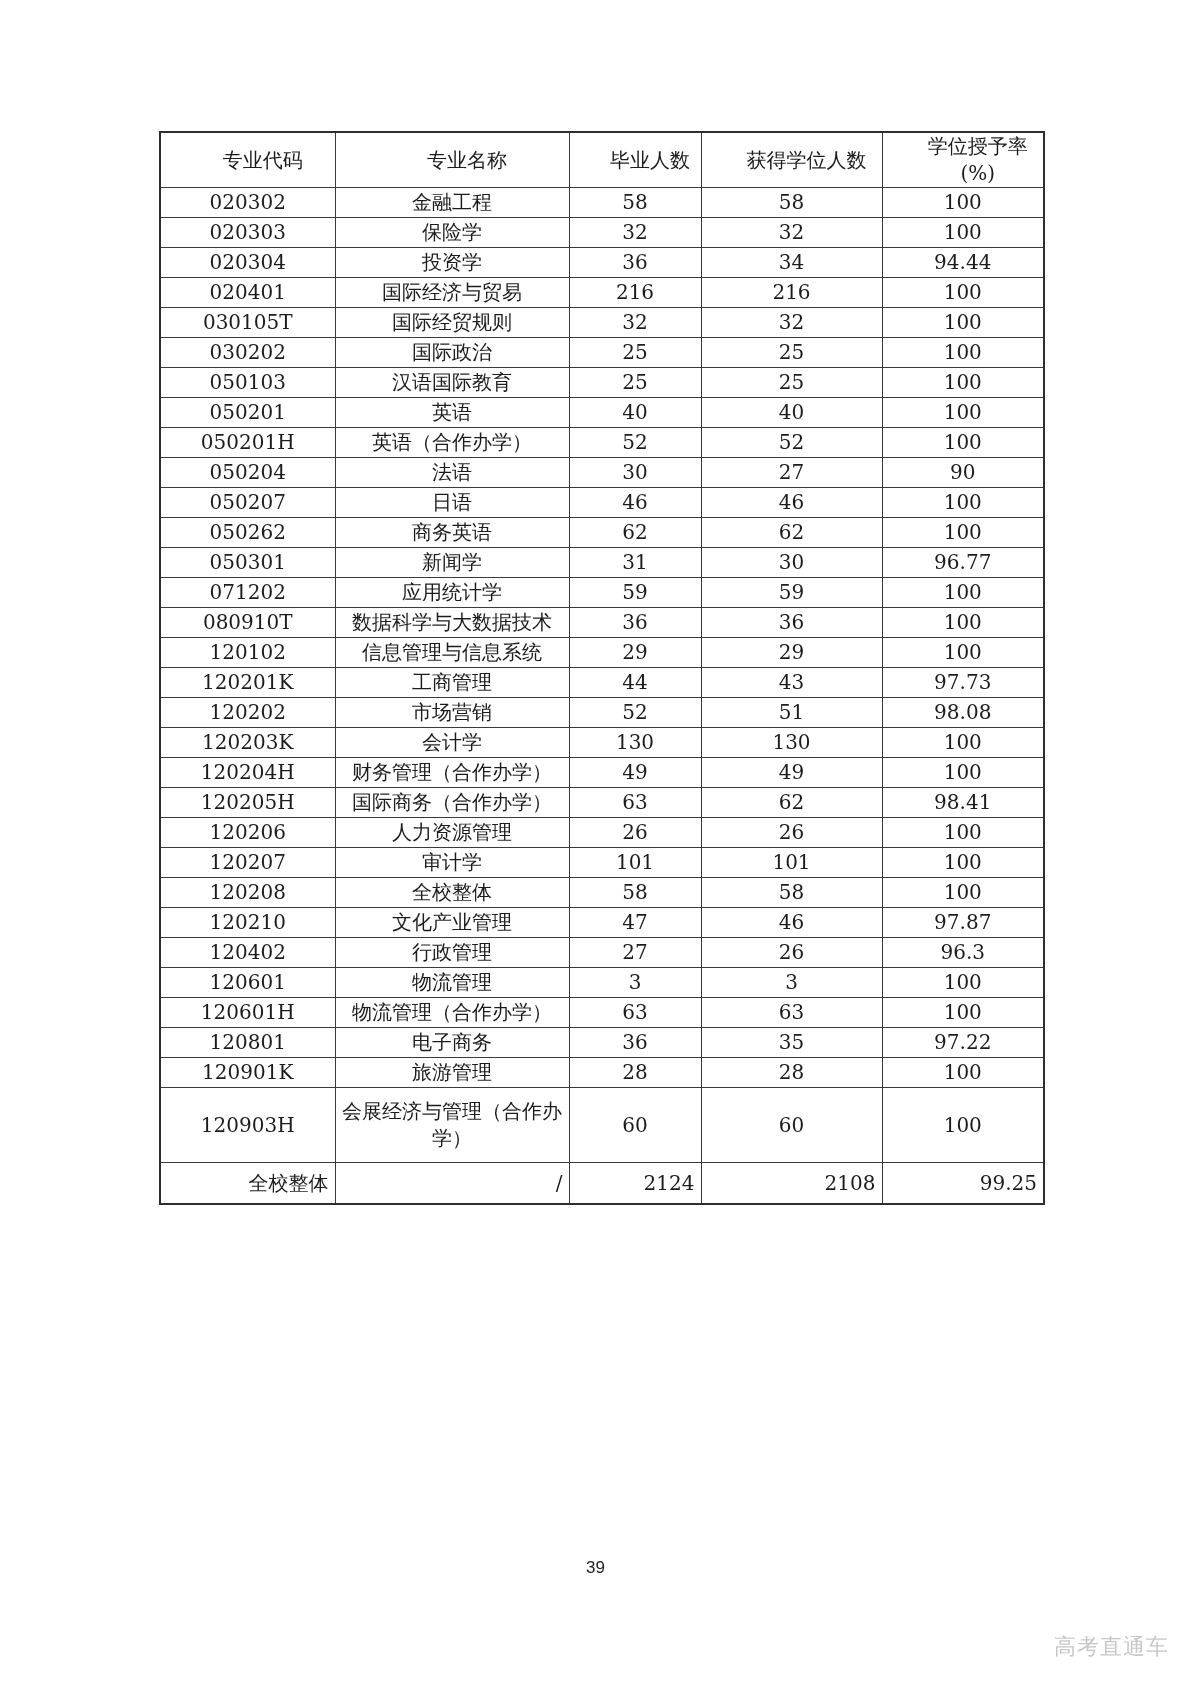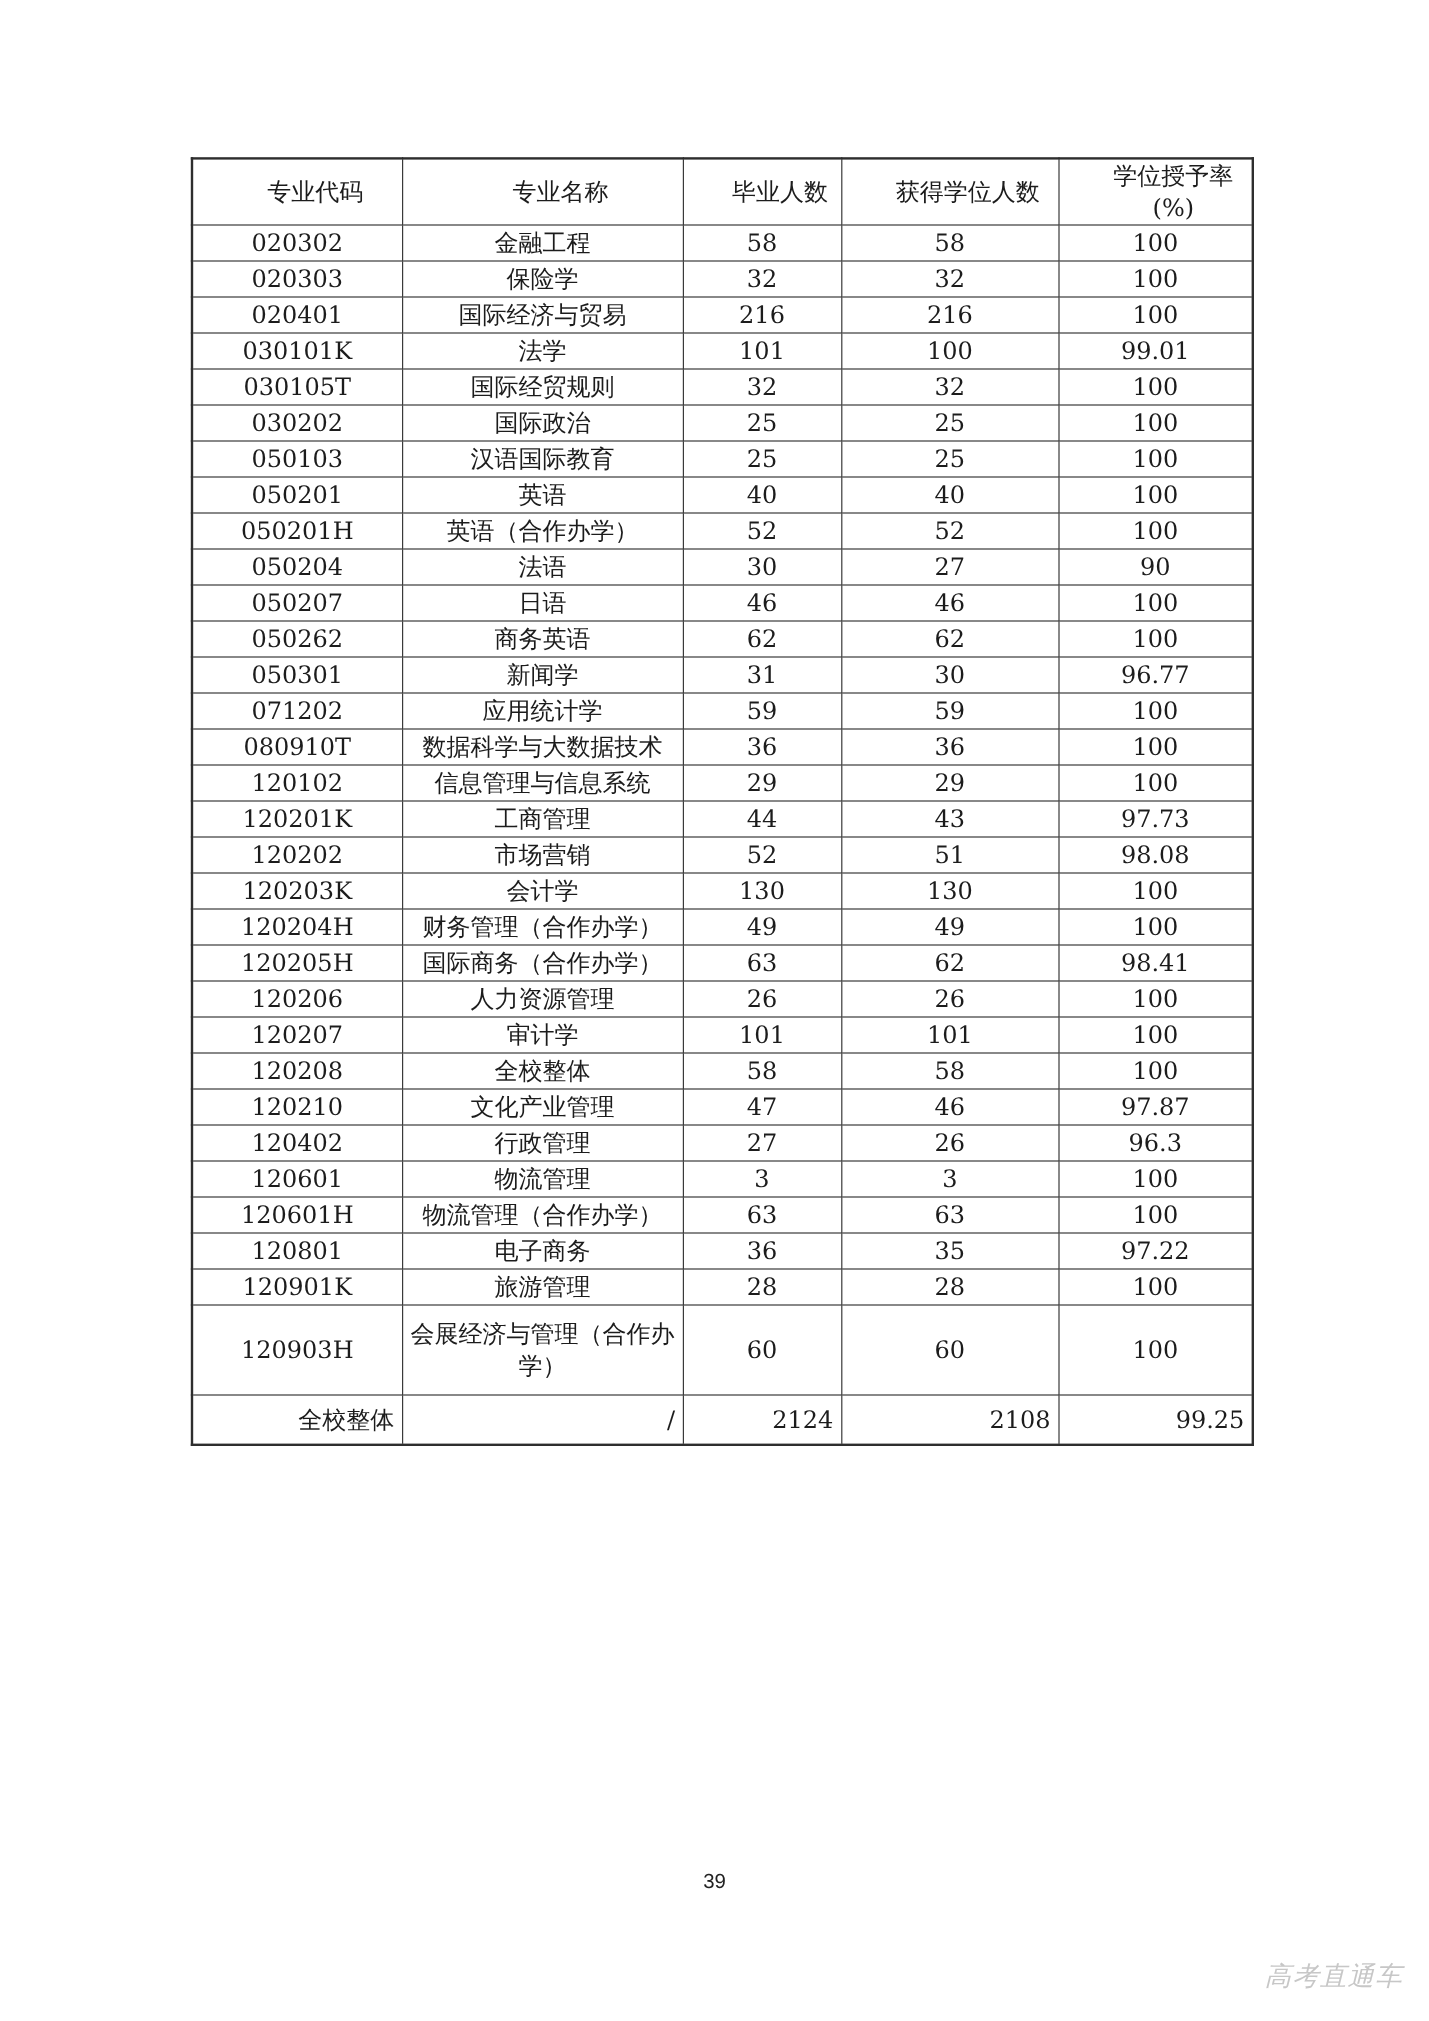--- a/index.html
+++ b/index.html
@@ -82,21 +82,20 @@
     color: #222222;
   }
   .watermark {
     position: absolute;
     top: 1632px;
     right: 22px;
     font-size: 22px;
     font-family: "Liberation Sans", "DejaVu Sans", sans-serif;
     color: #c7c7c7;
     letter-spacing: 1px;
-    font-style: italic;
   }
 </style>
 </head>
 <body>
 
 <div class="page">
 
   <table class="degree-table">
     <colgroup>
       <col class="c1">
@@ -123,32 +122,32 @@
           <td>100</td>
         </tr>
         <tr>
           <td>020303</td>
           <td>保险学</td>
           <td>32</td>
           <td>32</td>
           <td>100</td>
         </tr>
         <tr>
+          <td>020304</td>
+          <td>投资学</td>
+          <td>36</td>
+          <td>34</td>
+          <td>94.44</td>
+        </tr>
+        <tr>
           <td>020401</td>
           <td>国际经济与贸易</td>
           <td>216</td>
           <td>216</td>
           <td>100</td>
-        </tr>
-        <tr>
-          <td>030101K</td>
-          <td>法学</td>
-          <td>101</td>
-          <td>100</td>
-          <td>99.01</td>
         </tr>
         <tr>
           <td>030105T</td>
           <td>国际经贸规则</td>
           <td>32</td>
           <td>32</td>
           <td>100</td>
         </tr>
         <tr>
           <td>030202</td>

